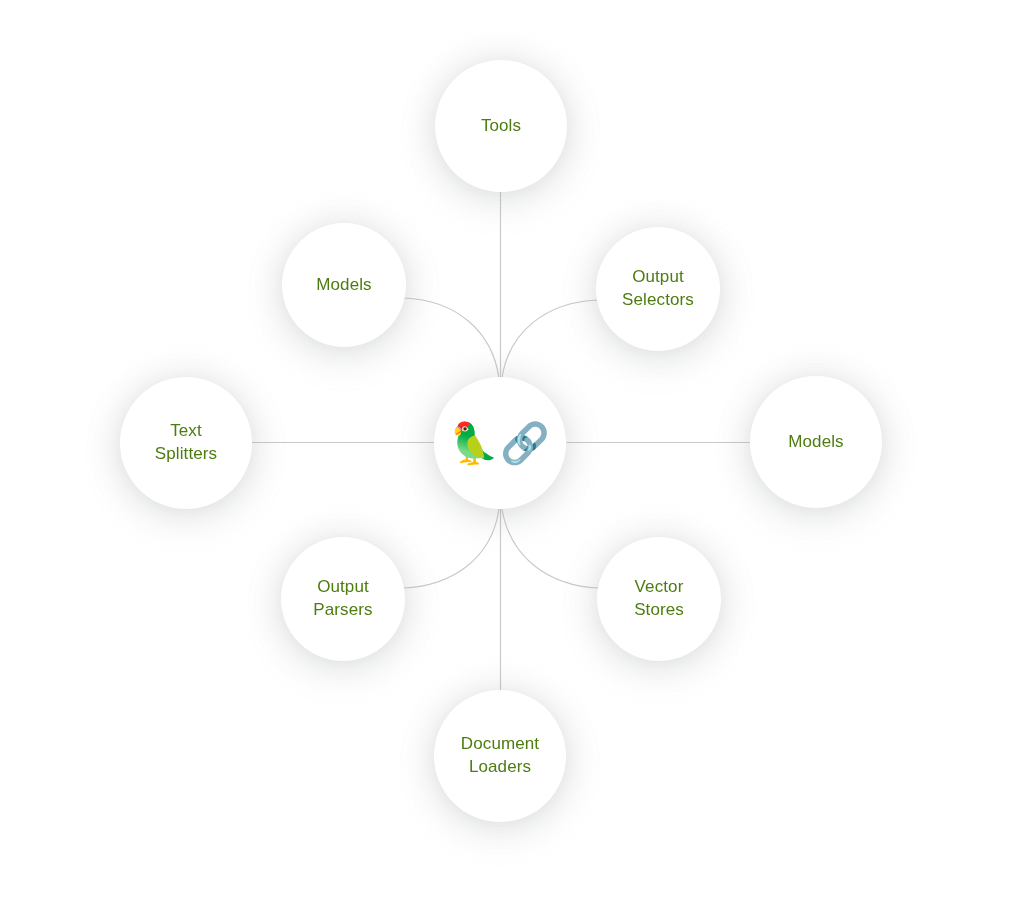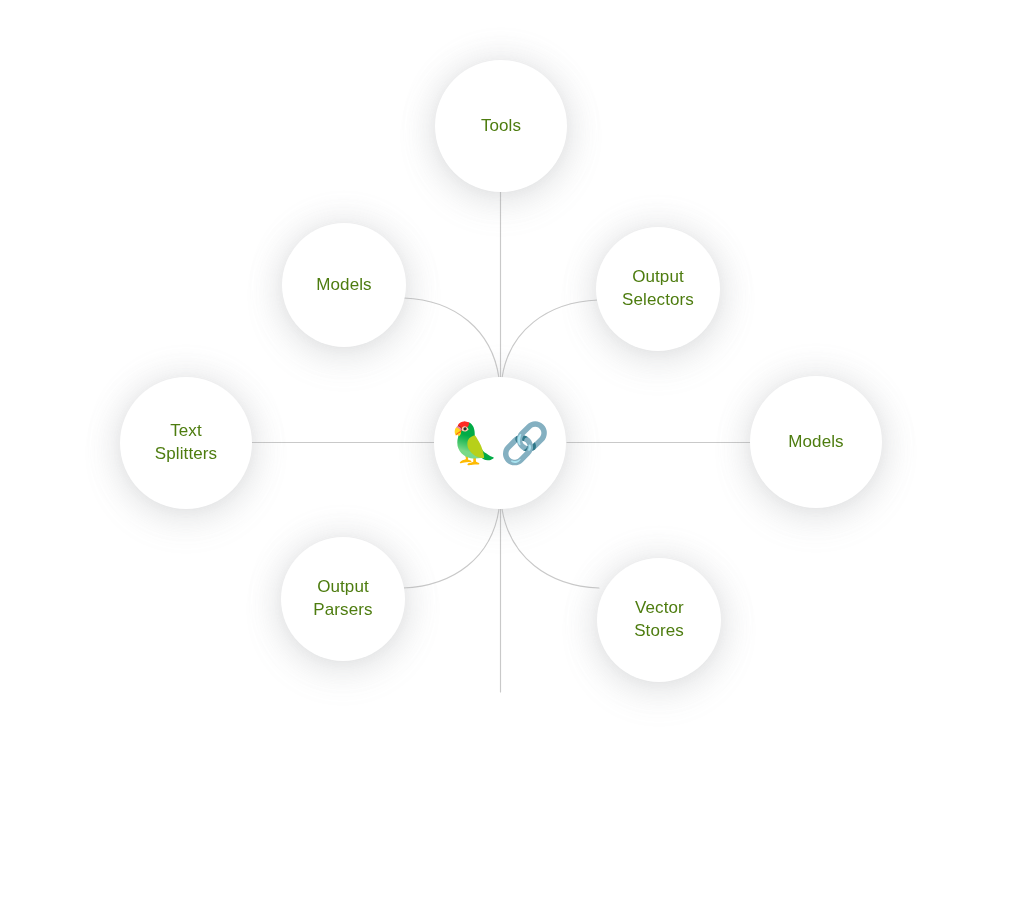--- a/index.html
+++ b/index.html
@@ -92,25 +92,29 @@
 
   <div class="node" style="left:596px; top:227px; width:124px; height:124px;">
     <span class="node-label">Output
 Selectors</span>
   </div>
 
   <div class="node" style="left:750px; top:376px; width:132px; height:132px;">
     <span class="node-label">Models</span>
   </div>
 
-  <div class="node" style="left:597px; top:558px; width:124px; height:124px;text-align:right;">
+  <div class="node" style="left:597px; top:537px; width:124px; height:124px;">
     <span class="node-label">Vector
 Stores</span>
   </div>
 
+  <div class="node" style="left:434px; top:690px; width:132px; height:132px;">
+    <span class="node-label">Document
+Loaders</span>
+  </div>
 
   <div class="node" style="left:281px; top:537px; width:124px; height:124px;">
     <span class="node-label">Output
 Parsers</span>
   </div>
 
   <div class="node" style="left:120px; top:377px; width:132px; height:132px;">
     <span class="node-label">Text
 Splitters</span>
   </div>

